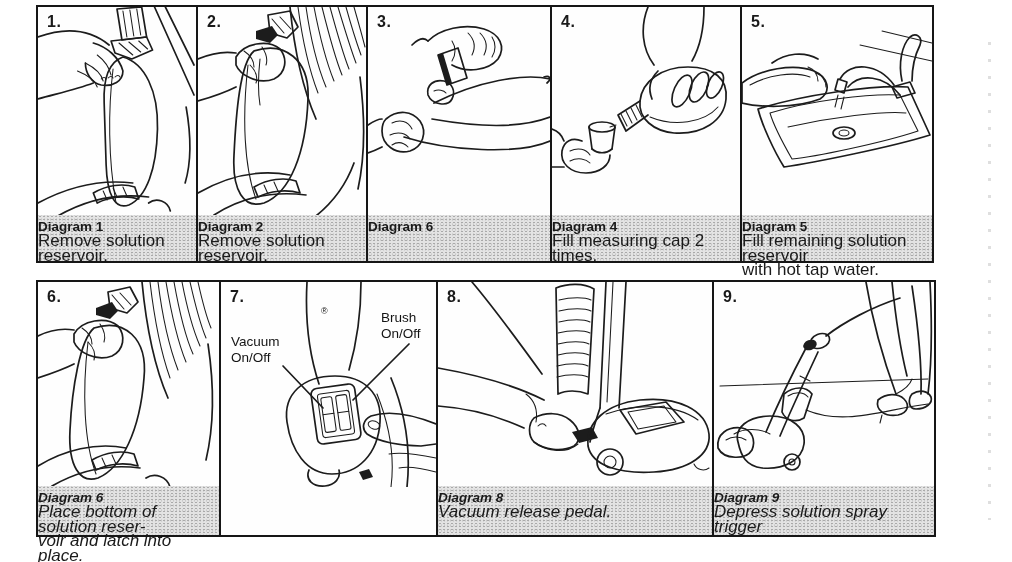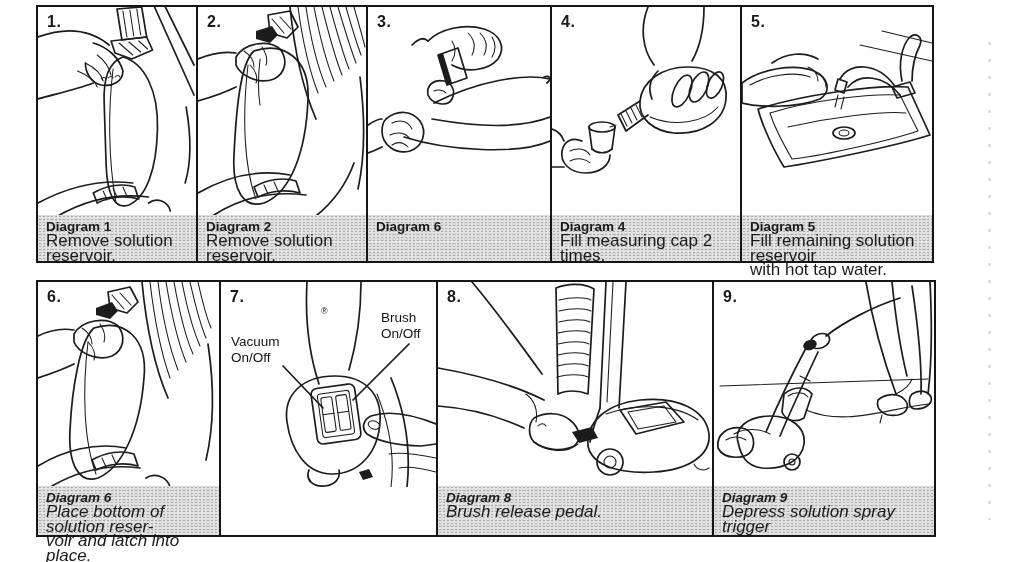--- a/index.html
+++ b/index.html
@@ -35,21 +35,21 @@
     font-size:13.5px;fill:#141414;stroke:none;}
   svg text.reg{font-size:9px;}
   .caption{
     position:absolute;left:0;right:0;bottom:0;
     background-color:#e3e3e3;
     background-image:
       radial-gradient(#a9a9a9 0.55px, rgba(0,0,0,0) 0.7px),
       radial-gradient(#c9c9c9 0.55px, rgba(0,0,0,0) 0.7px);
     background-size:4px 3px,3px 5px;
     background-position:0 0,2px 2px;
-    padding:4px 6px 0 8px;box-sizing:border-box;z-index:2;
+    padding:4px 6px 0 0;box-sizing:border-box;z-index:2;
   }
   #row-top .caption{height:46px;}
   #row-bottom .caption{height:49px;font-style:italic;}
   .cap-title{font-weight:bold;font-size:13.5px;line-height:15px;}
   .cap-line{font-size:17px;line-height:14.5px;}
   .scan-strip{
     position:absolute;left:988px;top:42px;width:3px;height:478px;
     background:repeating-linear-gradient(
       to bottom,#d7d7d7 0 3px,rgba(0,0,0,0) 3px 17px);
     opacity:.8;
@@ -298,21 +298,21 @@
         <path d="M182,128 L228,120 L246,140 L198,152 Z"></path>
         <path class="thin" d="M190,130 L226,124 L238,140 L200,147 Z"></path>
         <circle cx="172" cy="180" r="13"></circle>
         <circle class="thin" cx="172" cy="180" r="6"></circle>
         <path class="thin" d="M256,182 a10,10 0 0 0 15,4"></path>
         <path d="M162,126 C158,138 154,150 152,160"></path>
       </svg>
     </div>
     <div class="caption">
       <div class="cap-title">Diagram 8</div>
-      <div class="cap-line">Brush release pedal.</div>
+      <div class="cap-line">Vacuum release pedal.</div>
       <div class="cap-line"></div>
     </div>
   </div>
 
   <div class="panel" style="width:220px">
     <div class="panel-number">9.</div>
     <div class="art">
       <svg viewBox="0 0 220 205" preserveAspectRatio="none">
         <path class="thin" d="M6,104 L214,97"></path>
         <path d="M186,16 C158,25 130,40 112,54"></path>

